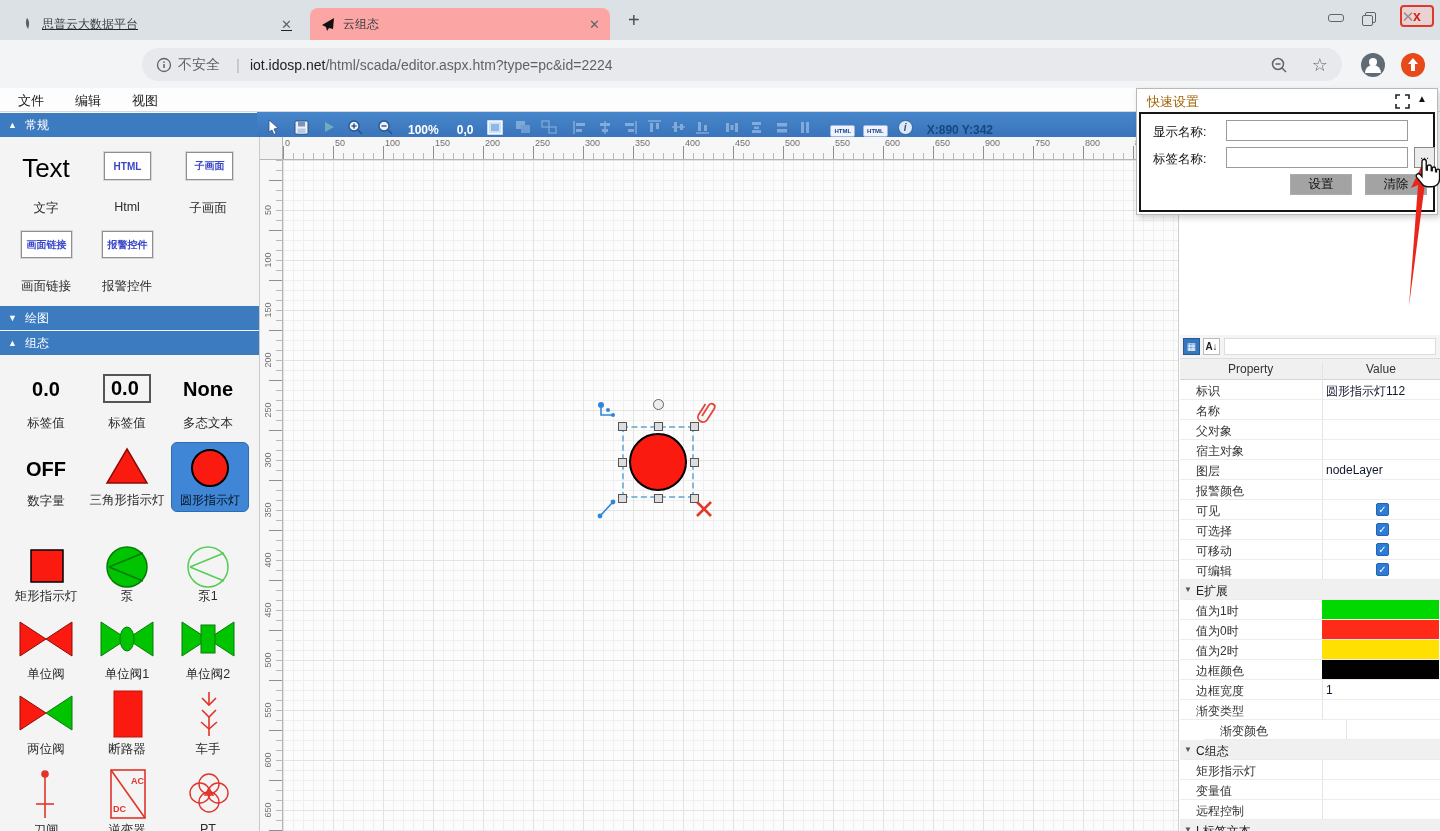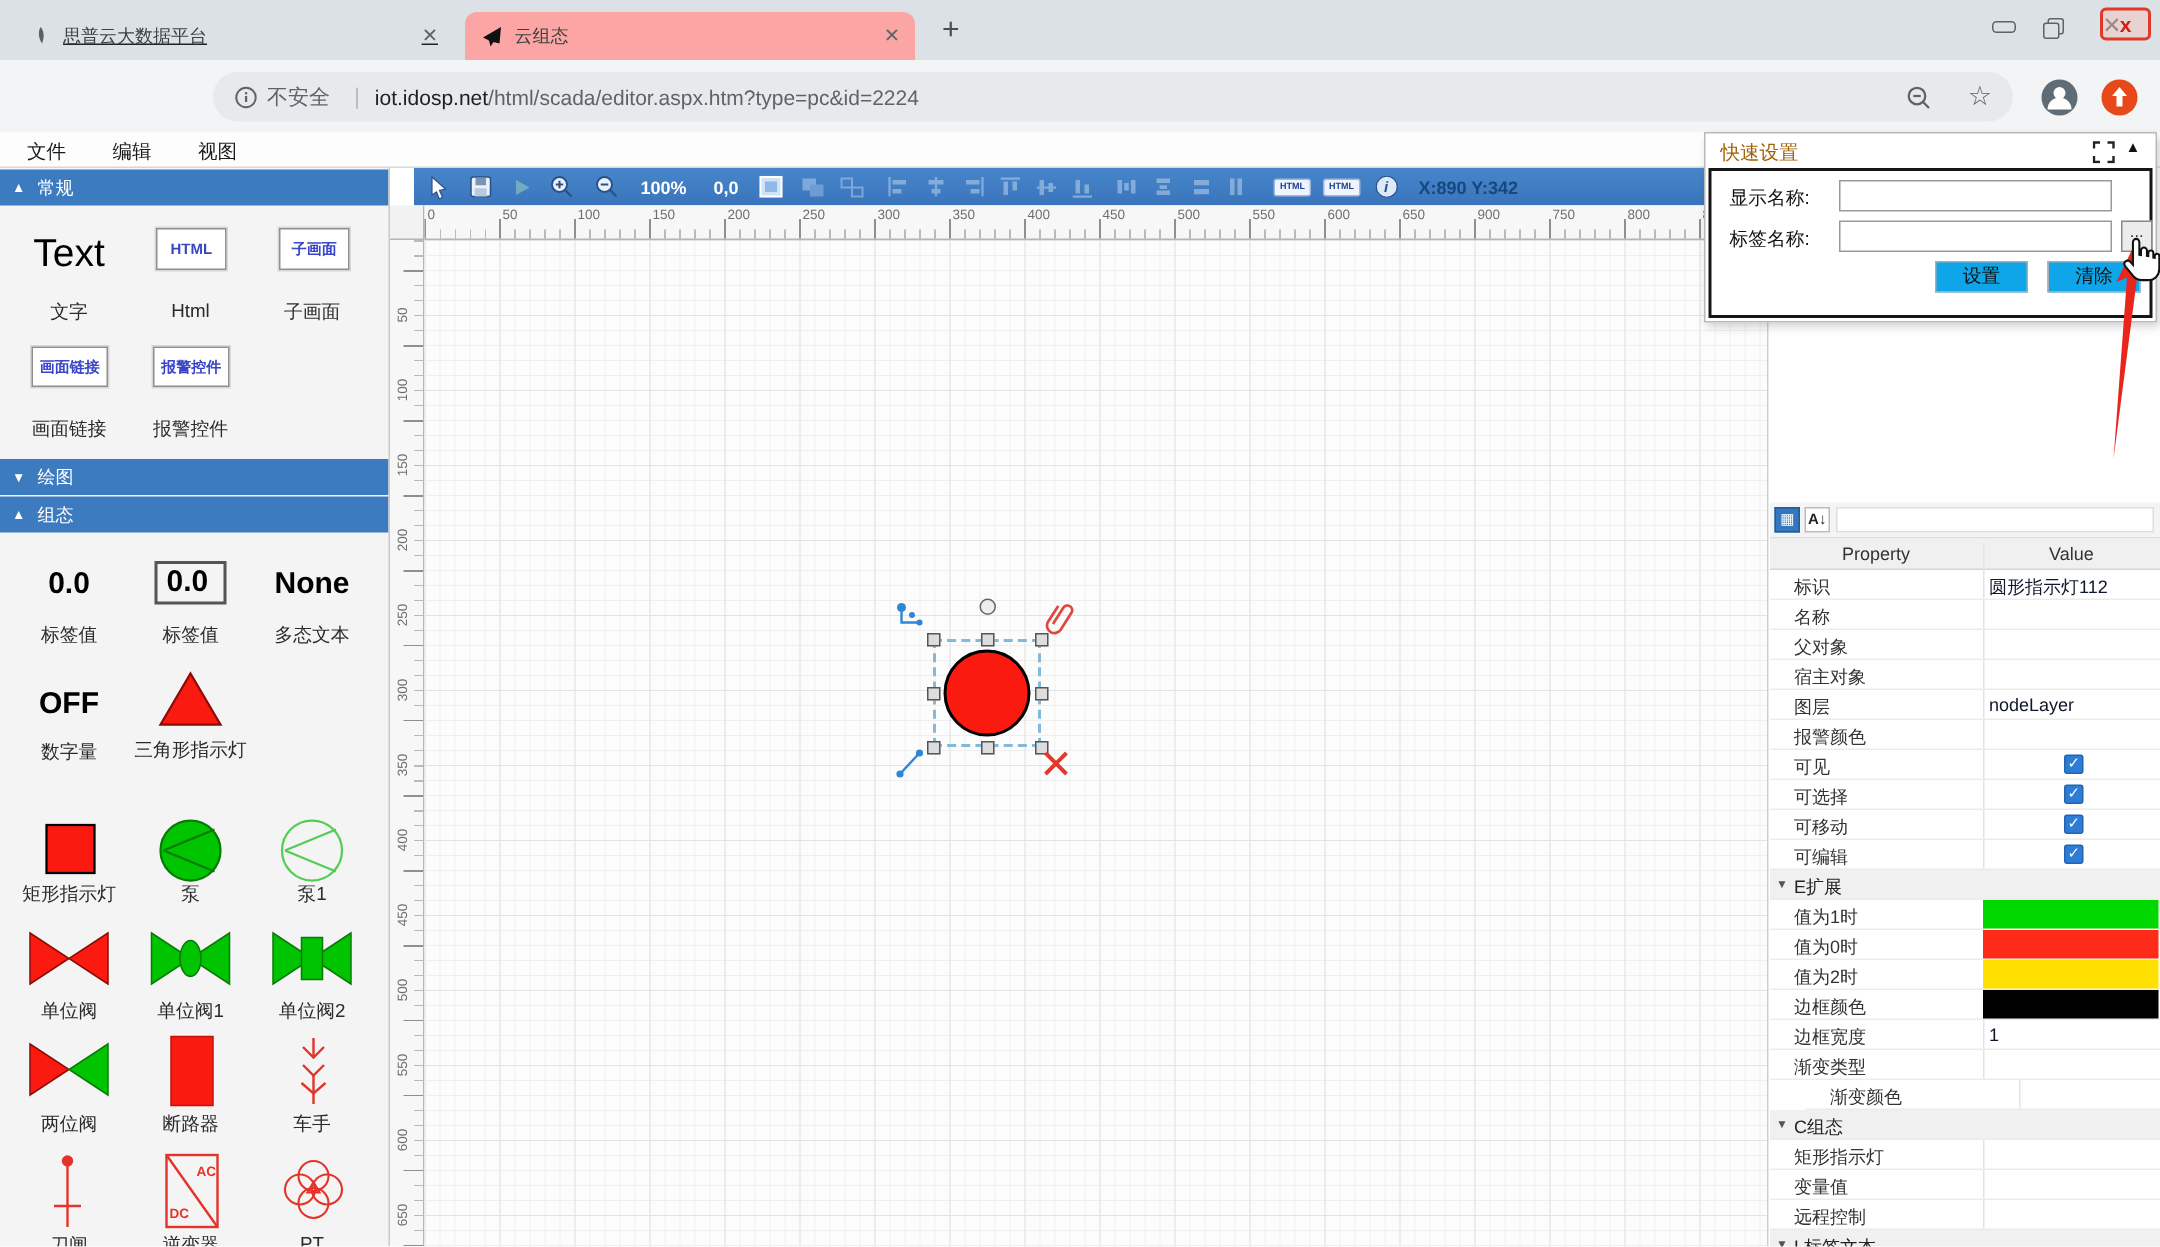--- a/index.html
+++ b/index.html
@@ -28,21 +28,21 @@
   .sechdr{left:0;width:259px;height:24px;background:#3d7bc0;color:#fff;display:flex;align-items:center;padding-left:8px;box-sizing:border-box;font-size:12px;}
   .sechdr .tri{font-size:9px;margin-right:8px;}
   .pcol{width:80px;text-align:center;}
   .c1{left:6px;} .c2{left:87px;} .c3{left:168px;}
   .plabel{font-size:12.5px;color:#2b2b2b;}
   .bigtext{font-size:26px;color:#000;}
   .medtext{font-size:20px;font-weight:bold;color:#000;}
   .palbtn{background:#fff;border:1px solid #8f8f8f;box-shadow:0 0 0 1px #d7d7d7;color:#3a46c8;font-weight:bold;font-size:10px;display:flex;align-items:center;justify-content:center;box-sizing:border-box;}
   .seltile{background:#3f86d6;border:1px solid #2e6cb2;border-radius:6px;}
   
-  .etoolbar{left:276px;top:112px;width:918px;height:25px;background:linear-gradient(#4786ca,#3a74bc);display:flex;align-items:center;}
+  .etoolbar{left:257px;top:112px;width:918px;height:25px;background:linear-gradient(#4786ca,#3a74bc);display:flex;align-items:flex-end;}
   .tbico{display:inline-flex;align-items:center;justify-content:center;height:20px;}
   .dim{opacity:.4;}
   .tbtext{color:#fff;font-size:12px;font-weight:bold;}
   .coords{color:#17477e;font-size:12px;font-weight:bold;}
   .htmlchip{background:#eef3fc;border:1px solid #9db8e0;border-radius:2px;color:#1a3f8f;font-size:6px;font-weight:bold;padding:2px 3px;}
   
   .canvaswrap{left:260px;top:137px;width:918px;height:694px;background:#fcfcfc;}
   .rcorner{left:0;top:0;width:23px;height:23px;background:#f2f2f2;border-right:1px solid #b5b5b5;border-bottom:1px solid #b5b5b5;box-sizing:border-box;}
   .hruler{left:23px;top:0;width:895px;height:23px;background:#f7f7f7;border-bottom:1px solid #b5b5b5;box-sizing:border-box;
     background-image:
@@ -79,21 +79,21 @@
   .prow.group .nm{left:16px;color:#222;}
   .garrow{position:absolute;left:4px;top:5px;font-size:8px;color:#555;}
   .cb{position:absolute;left:196px;top:3px;width:13px;height:13px;background:#2d7cd6;border:1px solid #2364ad;border-radius:2px;color:#fff;font-size:10px;line-height:12px;text-align:center;box-sizing:border-box;}
   .swatch{position:absolute;left:142px;top:0;width:117px;height:19px;}
   
   .qs{left:1136px;top:88px;width:302px;height:127px;background:#fff;border:1px solid #b9b9b9;box-shadow:2px 3px 6px rgba(0,0,0,.18);box-sizing:border-box;}
   .qs-title{position:absolute;left:10px;top:4px;font-size:13px;color:#a16207;}
   .qs-box{position:absolute;left:2px;top:23px;width:296px;height:100px;border:2px solid #161616;box-sizing:border-box;background:#fff;}
   .qs-label{position:absolute;font-size:12.5px;color:#111;}
   .qs-input{position:absolute;width:182px;height:21px;border:1px solid #9a9a9a;background:#fff;box-sizing:border-box;font-size:12px;padding:0 4px;}
-  .qs-btn{position:absolute;width:62px;height:21px;background:#0ea5e9;border:1px solid #a7adb3;box-sizing:border-box;text-align:center;line-height:19px;font-size:12.5px;color:#111;}
+  .qs-btn{position:absolute;width:62px;height:21px;background:#a3a3a3;border:1px solid #a7adb3;box-sizing:border-box;text-align:center;line-height:19px;font-size:12.5px;color:#111;}
   .qs-more{position:absolute;width:21px;height:21px;background:#ececec;border:1px solid #8a8a8a;box-sizing:border-box;text-align:center;line-height:14px;font-size:11px;color:#333;}
 </style>
 </head>
 <body>
 
 <div class="abs tabbar">
   <div class="abs tab inactive" style="left:10px;width:292px;text-decoration:underline;">
     <svg width="14" height="14" viewBox="0 0 14 14">
         <path d="M7 1 C9 3 10 7 8 12 C6 9 5 5 7 1 Z" fill="#5a5f63"></path>
       </svg>
@@ -189,20 +189,26 @@
   <div class="abs medtext" style="left:103px;top:262px;border:2px solid #555;padding:1px 10px 1px 6px;">0.0</div>
   <div class="abs pcol c3 medtext" style="top:266px;">None</div>
   <div class="abs pcol c1 plabel" style="top:303px;">标签值</div>
   <div class="abs pcol c2 plabel" style="top:303px;">标签值</div>
   <div class="abs pcol c3 plabel" style="top:303px;">多态文本</div>
 
   <div class="abs pcol c1 medtext" style="top:346px;">OFF</div>
   <svg class="abs" style="left:105px;top:334px;" width="44" height="40" viewBox="0 0 44 40">
       <polygon points="22,3 42,37 2,37" fill="#fb1a10" stroke="#8d0b06" stroke-width="1.5"></polygon>
     </svg>
+  <div class="abs seltile" style="left:171px;top:330px;width:76px;height:68px;">
+    <svg style="position:absolute;left:18px;top:5px;" width="40" height="40" viewBox="0 0 40 40">
+        <circle cx="20" cy="20" r="18" fill="#fb1a10" stroke="#000" stroke-width="2"></circle>
+      </svg>
+    <div style="position:absolute;left:0;top:49px;width:76px;text-align:center;font-size:12px;color:#09131c;">圆形指示灯</div>
+  </div>
   <div class="abs pcol c1 plabel" style="top:381px;">数字量</div>
   <div class="abs pcol c2 plabel" style="top:381px;line-height:15px;">三角形指示灯</div>
 
   <svg class="abs" style="left:29px;top:436px;" width="36" height="36" viewBox="0 0 36 36">
       <rect x="2" y="2" width="32" height="32" fill="#fb1a10" stroke="#000" stroke-width="1.5"></rect>
     </svg>
   <svg class="abs" style="left:105px;top:433px;" width="44" height="44" viewBox="0 0 44 44">
       <circle cx="22" cy="22" r="20" fill="#00c400" stroke="#087a08" stroke-width="1.5"></circle>
       <line x1="4" y1="22" x2="38" y2="8" stroke="#087a08" stroke-width="1.5"></line>
       <line x1="4" y1="22" x2="38" y2="36" stroke="#087a08" stroke-width="1.5"></line>

